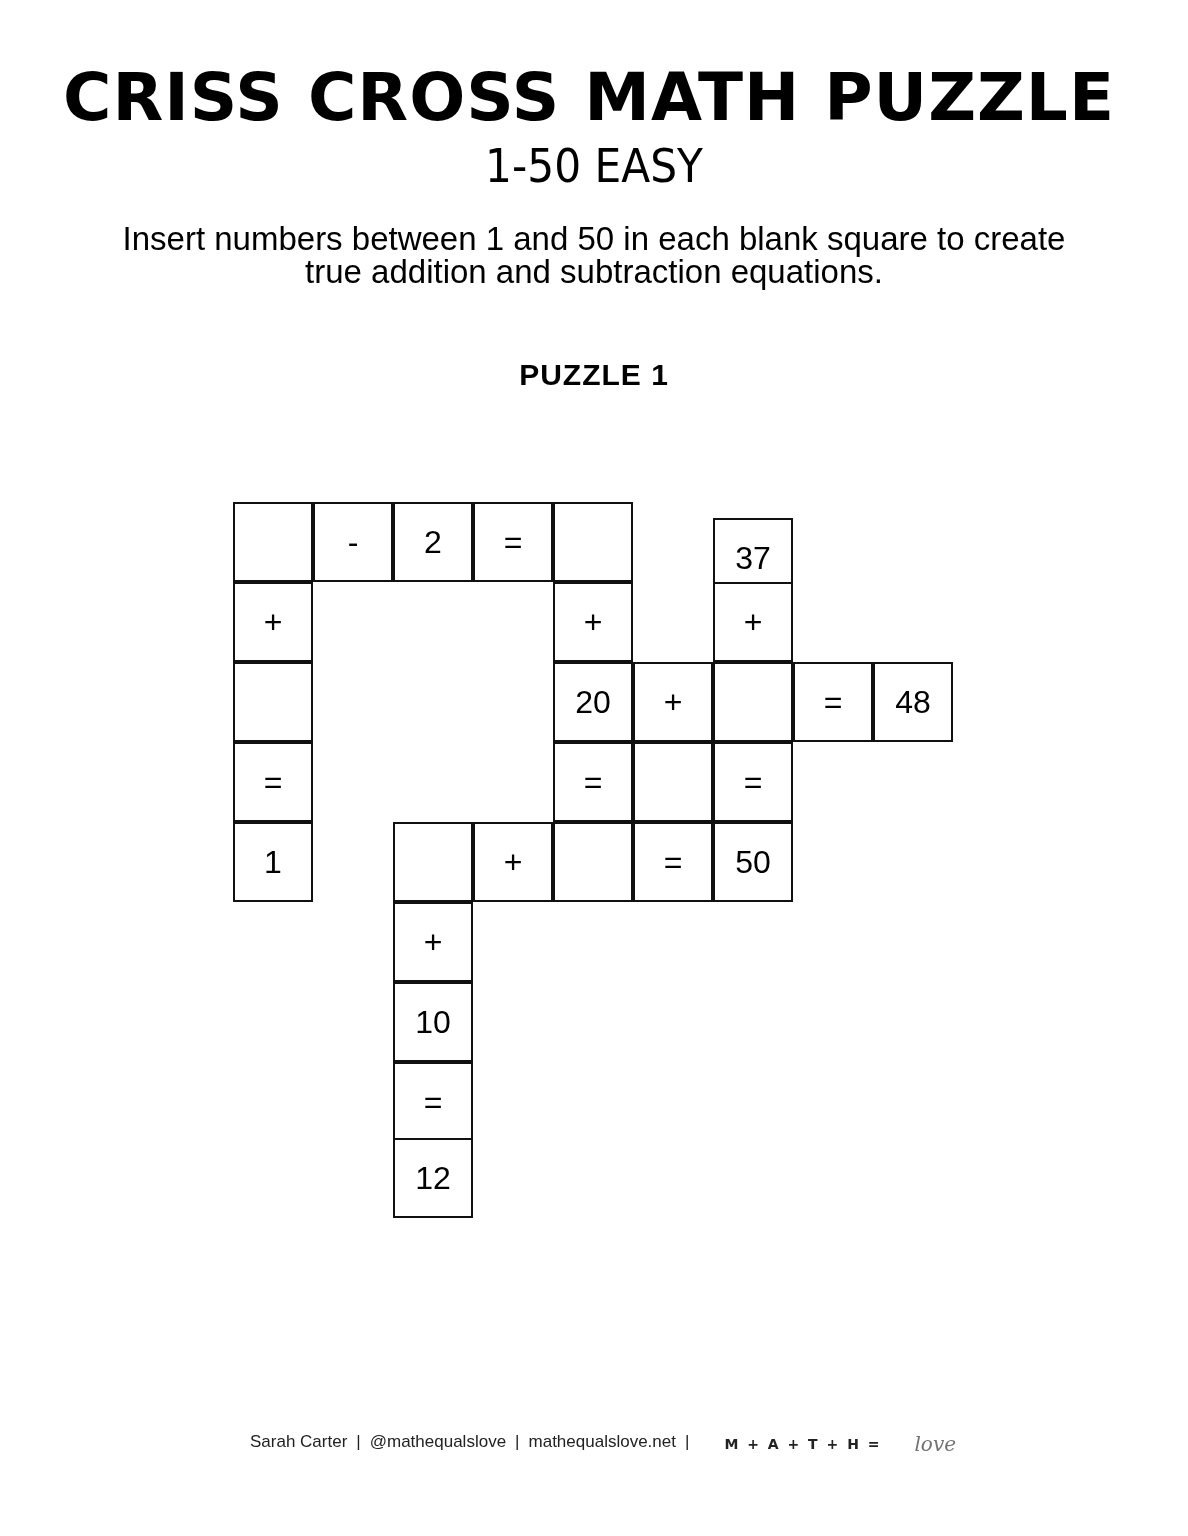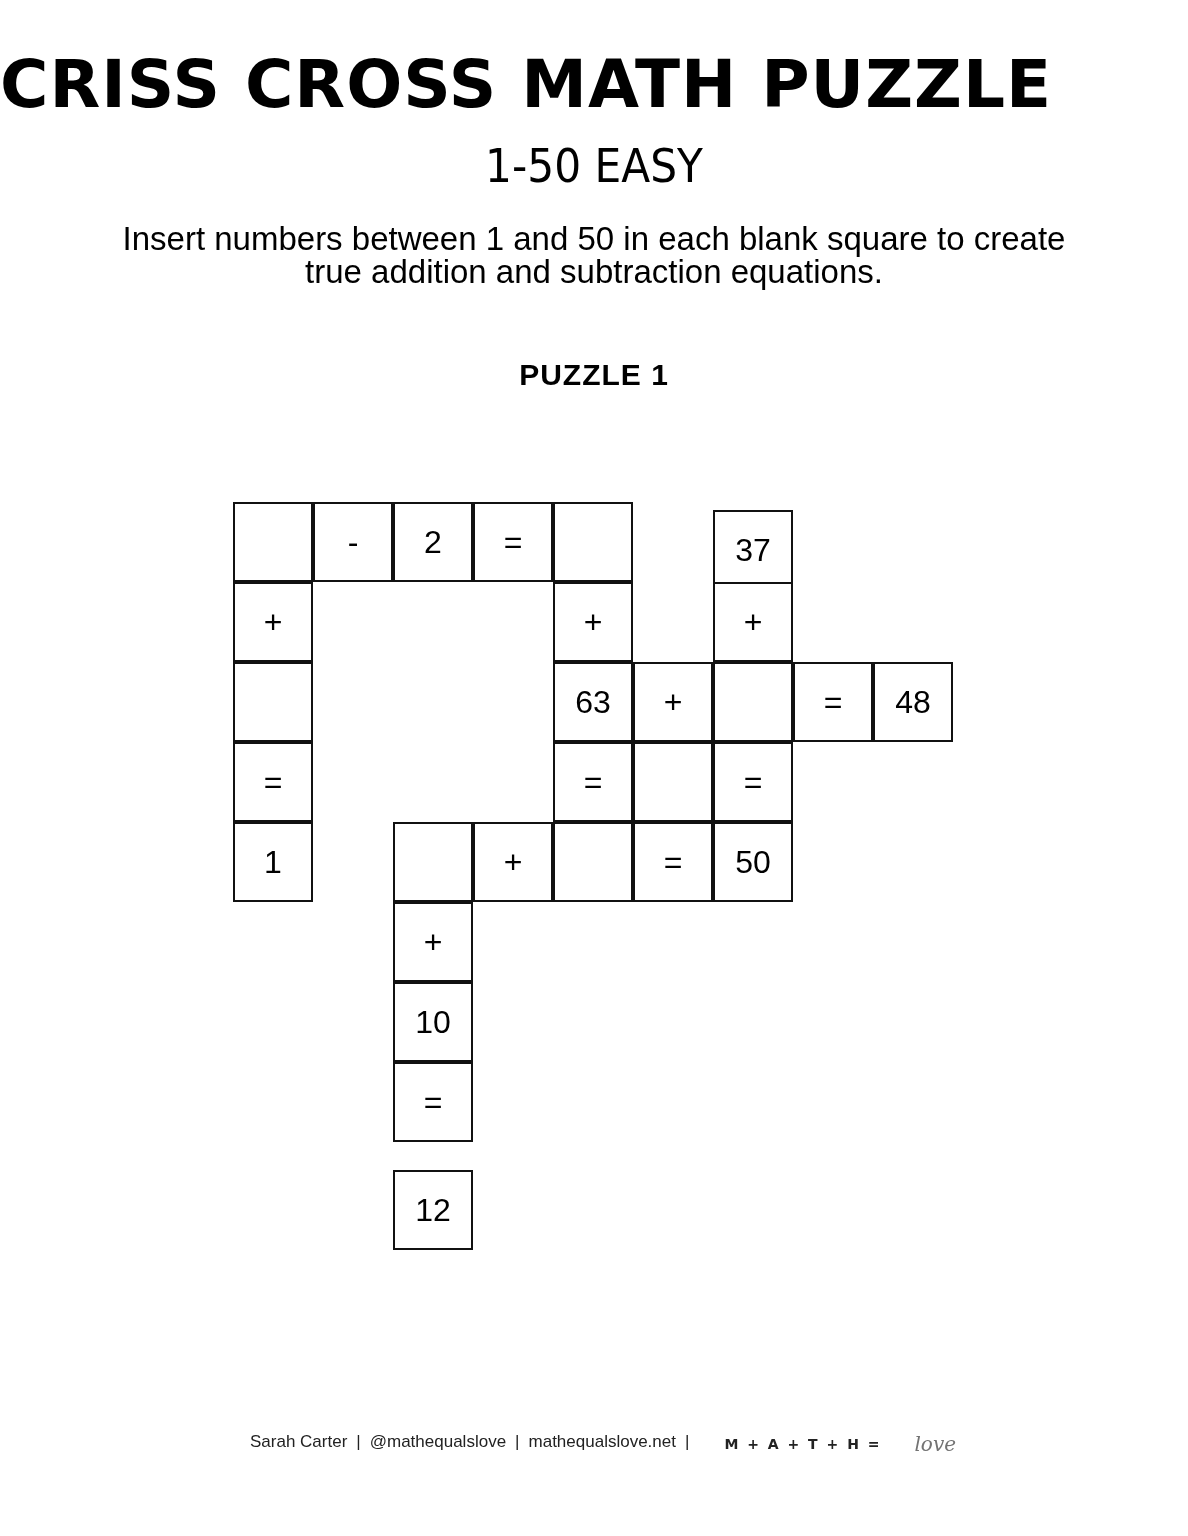--- a/index.html
+++ b/index.html
@@ -1,18 +1,18 @@
 <!DOCTYPE html>
 <html><head>
 <meta charset="utf-8">
 <style>
   html, body { margin: 0; padding: 0; background: #ffffff; }
   body { width: 1188px; height: 1536px; position: relative; overflow: hidden; color: #000; }
   .title {
-    position: absolute; left: 0; width: 1178px; top: 45px; text-align: left;
+    position: absolute; left: 0; width: 1178px; top: 58px; text-align: center;
     font-family: "DejaVu Sans", sans-serif; font-weight: bold; font-size: 66px;
     letter-spacing: 1px; line-height: 80px;
   }
   .subtitle {
     position: absolute; left: 0; width: 1188px; top: 136px; text-align: center;
     font-family: "DejaVu Sans", sans-serif; font-weight: normal; font-size: 46px;
     line-height: 60px; transform: scaleX(0.92);
   }
   .instructions {
     position: absolute; left: 120px; width: 948px; top: 222px; text-align: center;
@@ -51,44 +51,44 @@
 <div class="subtitle">1-50 EASY</div>
 <div class="instructions">Insert numbers between 1 and 50 in each blank square to create true addition and subtraction equations.</div>
 <div class="puzzle-label">PUZZLE 1</div>
 
 <div class="grid" id="grid">
     <div class="cell blank" style="left: 0px; top: 0px;"></div>
     <div class="cell" style="left: 80px; top: 0px;">-</div>
     <div class="cell" style="left: 160px; top: 0px;">2</div>
     <div class="cell" style="left: 240px; top: 0px;">=</div>
     <div class="cell blank" style="left: 320px; top: 0px;"></div>
-    <div class="cell" style="left: 480px; top: 8px;">37</div>
+    <div class="cell" style="left: 480px; top: 16px;">37</div>
     <div class="cell" style="left: 0px; top: 80px;">+</div>
     <div class="cell" style="left: 320px; top: 80px;">+</div>
     <div class="cell" style="left: 480px; top: 80px;">+</div>
     <div class="cell blank" style="left: 0px; top: 160px;"></div>
-    <div class="cell" style="left: 320px; top: 160px;">63</div>
+    <div class="cell" style="left: 320px; top: 160px;">20</div>
     <div class="cell" style="left: 400px; top: 160px;">+</div>
     <div class="cell blank" style="left: 480px; top: 160px;"></div>
     <div class="cell" style="left: 560px; top: 160px;">=</div>
     <div class="cell" style="left: 640px; top: 160px;">48</div>
     <div class="cell" style="left: 0px; top: 240px;">=</div>
     <div class="cell" style="left: 320px; top: 240px;">=</div>
     <div class="cell blank" style="left: 400px; top: 240px;"></div>
     <div class="cell" style="left: 480px; top: 240px;">=</div>
     <div class="cell" style="left: 0px; top: 320px;">1</div>
     <div class="cell blank" style="left: 160px; top: 320px;"></div>
     <div class="cell" style="left: 240px; top: 320px;">+</div>
     <div class="cell blank" style="left: 320px; top: 320px;"></div>
     <div class="cell" style="left: 400px; top: 320px;">=</div>
     <div class="cell" style="left: 480px; top: 320px;">50</div>
     <div class="cell" style="left: 160px; top: 400px;">+</div>
     <div class="cell" style="left: 160px; top: 480px; text-align: center;">10</div>
     <div class="cell" style="left: 160px; top: 560px;">=</div>
-    <div class="cell" style="left: 160px; top: 668px;">12</div>
+    <div class="cell" style="left: 160px; top: 636px;">12</div>
   </div>
 
 <div class="footer">
   <span>Sarah Carter</span>
   <span class="sep">|</span>
   <span>@mathequalslove</span>
   <span class="sep">|</span>
   <span>mathequalslove.net</span>
   <span class="sep">|</span>
   <span class="brand">

